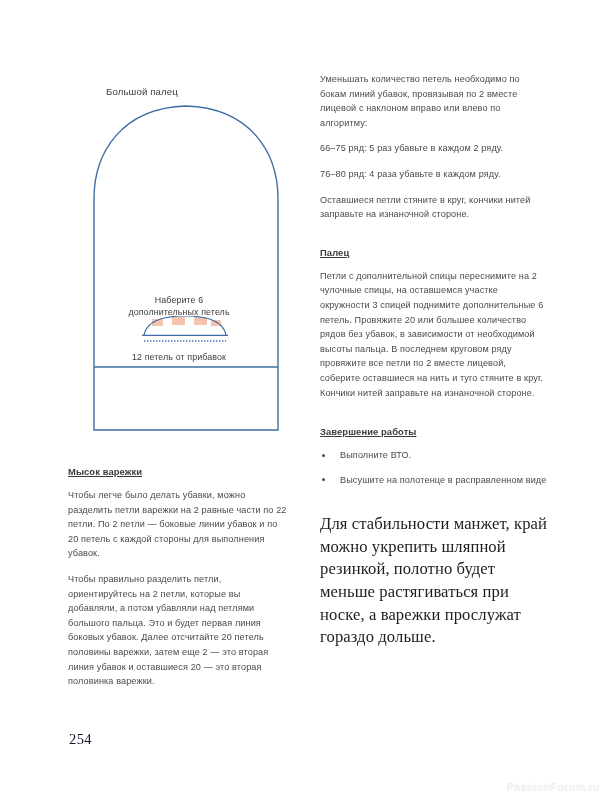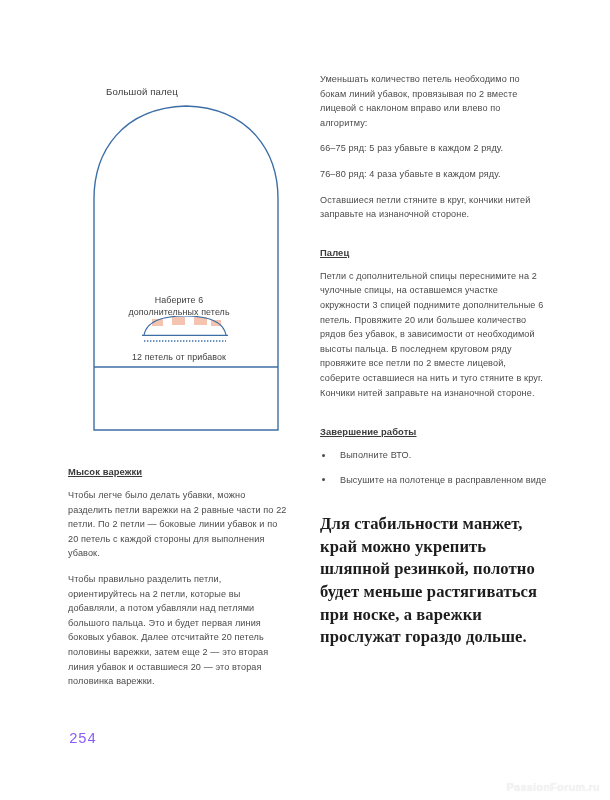--- a/index.html
+++ b/index.html
@@ -126,23 +126,23 @@
     left: 16px;
   }
   .dia-label-top { top: 208px; }
   .dia-label-bottom { top: 265px; }
 
   
   .page-number {
     position: absolute;
     left: 69px;
     top: 731px;
-    font-family: Liberation Mono, monospace;
+    font-family: Liberation Serif, serif;
     font-size: 14.5px;
-    color: #8b5cf6;
+    color: #0f172a;
     letter-spacing: 0.4px;
   }
   .watermark {
     position: absolute;
     right: 10px;
     bottom: 7px;
     font-size: 11px;
     font-weight: bold;
     color: #f3f3f3;
     letter-spacing: 0.2px;
@@ -214,20 +214,20 @@
       <li>
         <span class="dot"></span>
         <span>Выполните ВТО.</span>
       </li>
       <li>
         <span class="dot"></span>
         <span>Высушите на полотенце в расправленном виде</span>
       </li>
     </ul>
 
-    <p class="callout" style="margin-top:26px;font-weight:bold;">Для стабильности манжет, край можно укрепить шляпной резинкой, полотно будет меньше растягиваться при носке, а варежки прослужат гораздо дольше.</p>
+    <p class="callout" style="margin-top:26px;">Для стабильности манжет, край можно укрепить шляпной резинкой, полотно будет меньше растягиваться при носке, а варежки прослужат гораздо дольше.</p>
   </div>
 
   <div class="page-number">254</div>
 
   <div class="watermark">PassionForum.ru</div>
 
 </div>
 
 </body></html>

